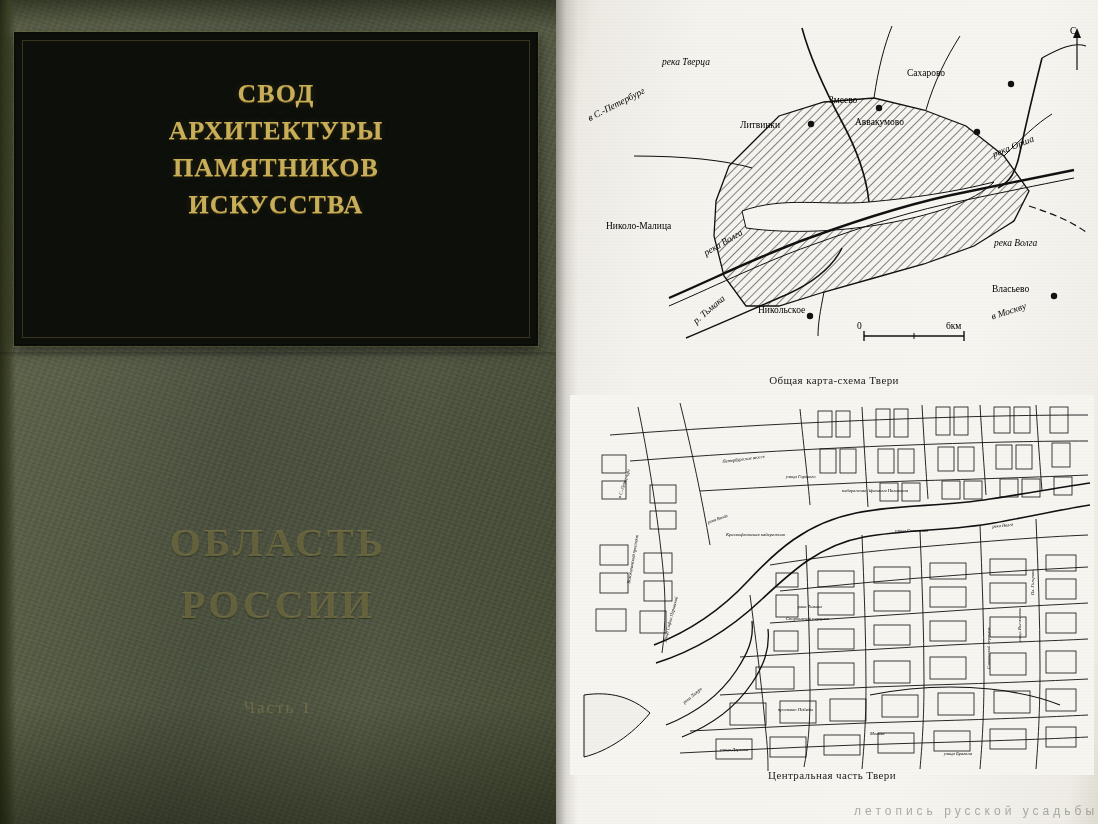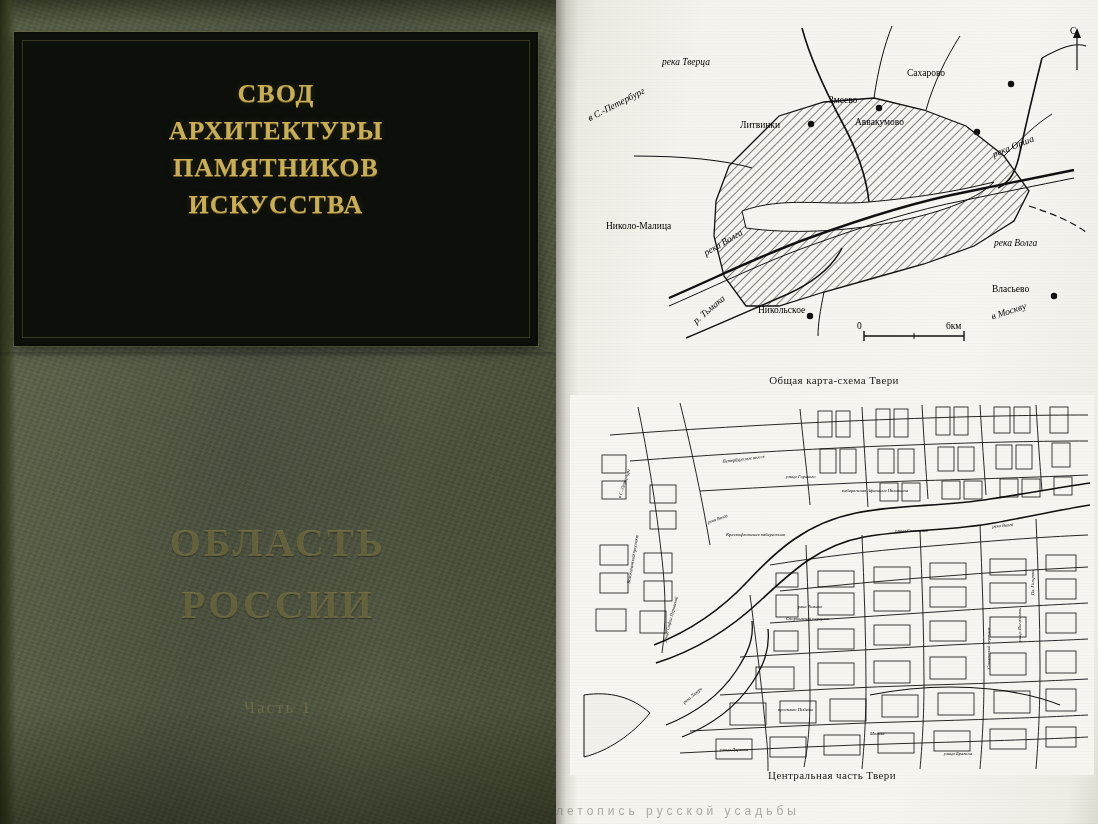--- a/index.html
+++ b/index.html
@@ -137,21 +137,21 @@
     width: 100%;
     text-align: center;
     font-family: "Liberation Serif", serif;
     font-size: 11px;
     color: #1c1c1c;
     letter-spacing: .4px;
   }
   #watermark {
     position: absolute;
     left: 0; right: 0; bottom: 6px;
-    text-align: left;
+    text-align: right;
     font-family: "Liberation Sans", sans-serif;
     font-size: 12px;
     letter-spacing: 4px;
     color: rgba(110,112,104,0.55);
   }
 
   svg { display: block; }
   .mlabel {
     font-family: "Liberation Serif", serif;
     font-size: 9.5px;

